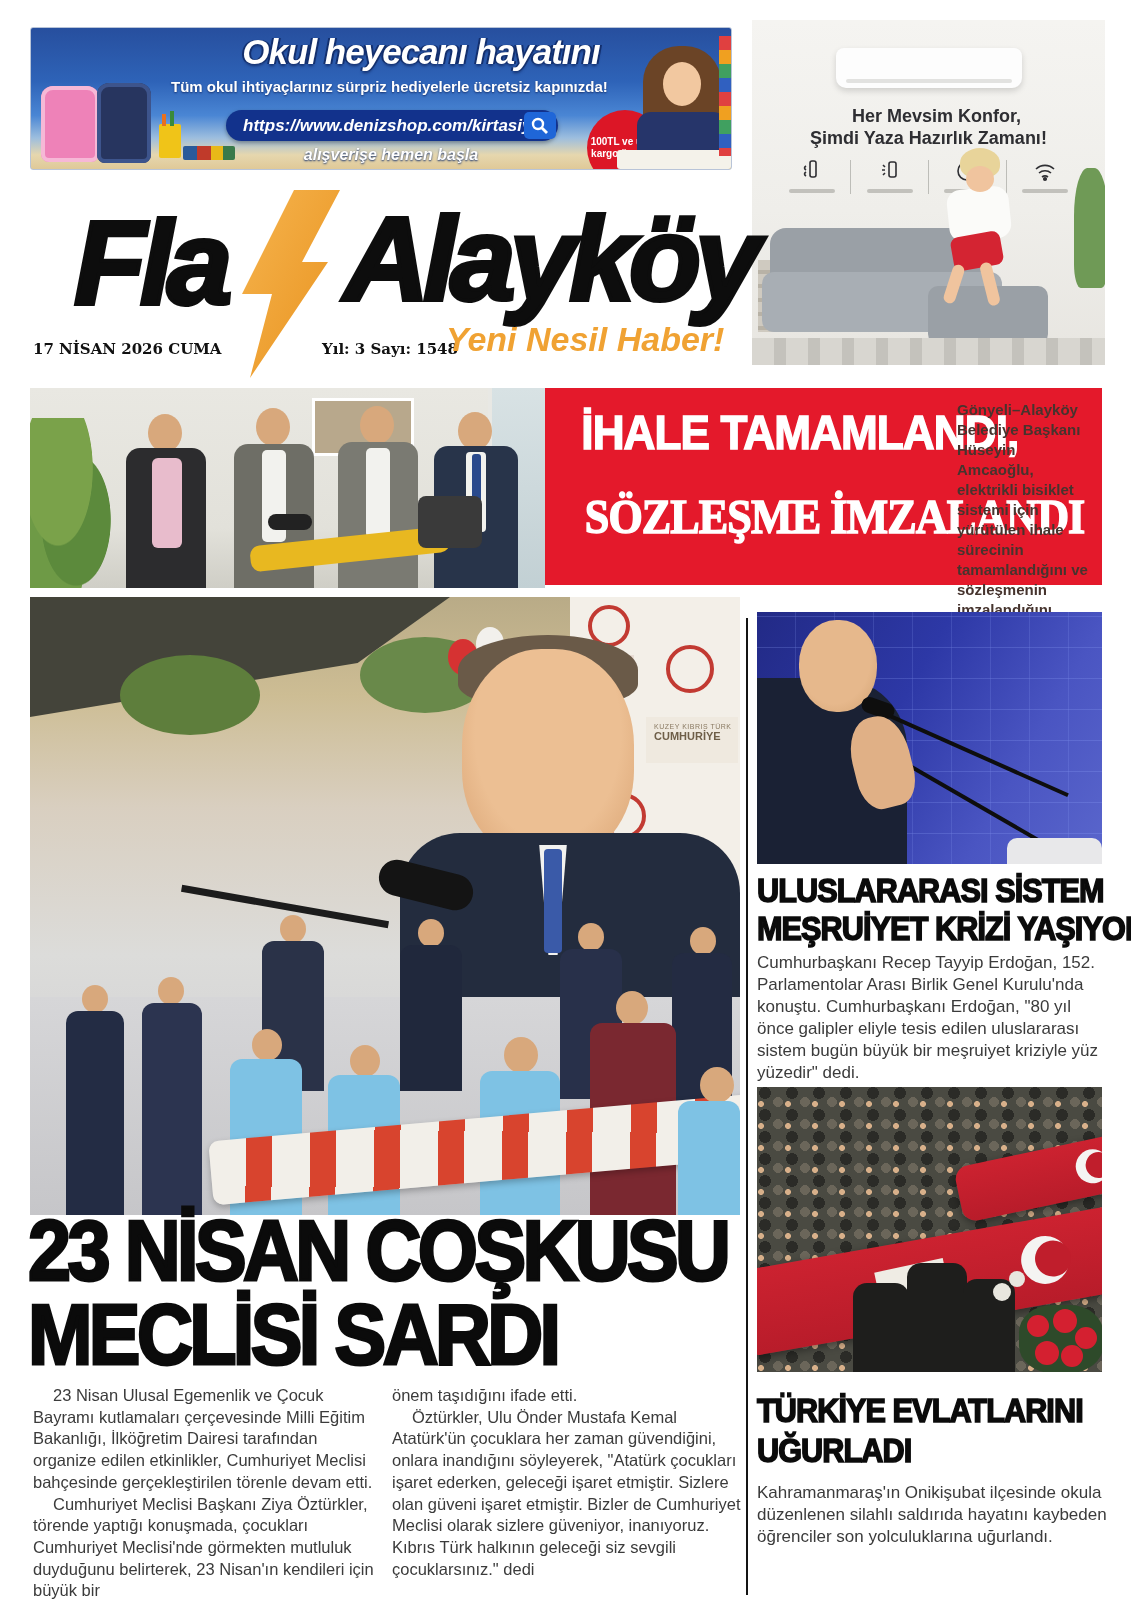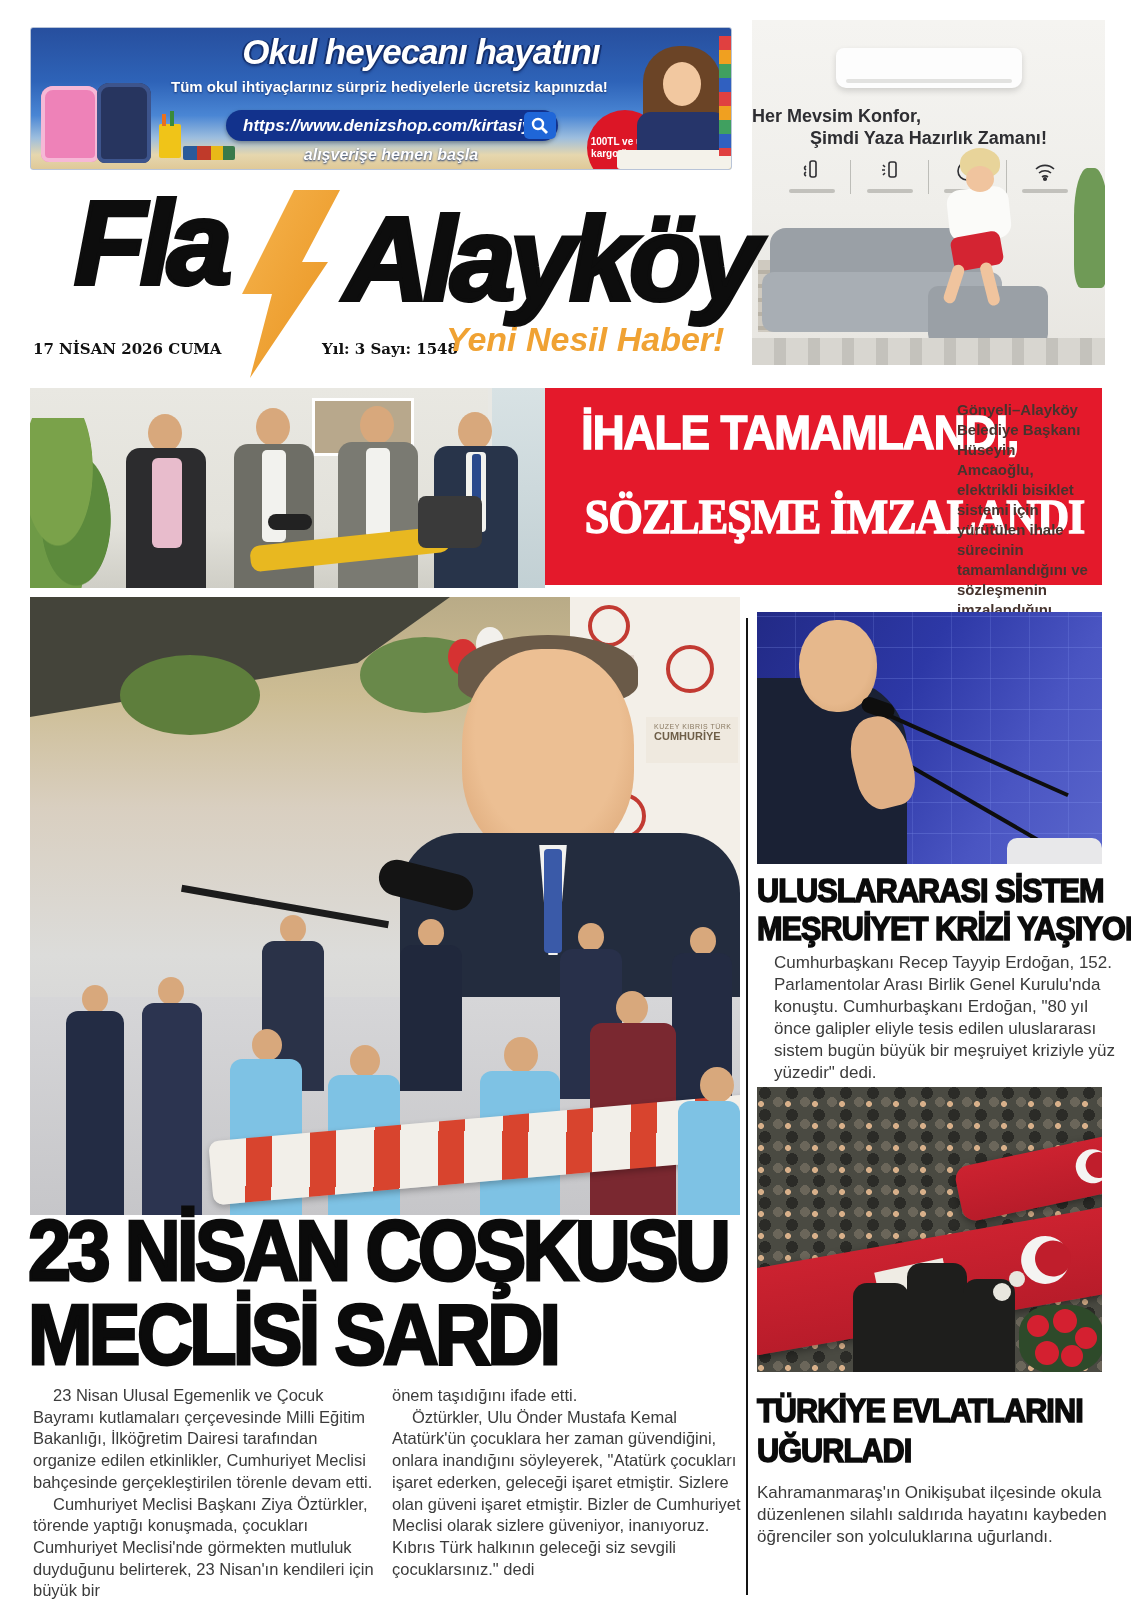--- a/index.html
+++ b/index.html
@@ -36,21 +36,21 @@
   .girl-face{left:632px;top:34px;width:38px;height:44px;background:#f2c8a0;border-radius:50%;}
   .girl-body{left:606px;top:84px;width:90px;height:42px;background:#26356a;border-radius:14px 14px 0 0;}
   .girl-desk{left:586px;top:122px;width:114px;height:19px;background:#f4f2ea;border-radius:3px;}
   .pencil-strip{left:688px;top:8px;width:12px;height:120px;
     background:repeating-linear-gradient(180deg,#e04040 0 14px,#f0a020 14px 28px,#40a060 28px 42px,#3060c0 42px 56px);}
 
   
   .ad-ac{left:752px;top:20px;width:353px;height:345px;background:linear-gradient(180deg,#f5f4f1 0%,#efeeea 55%,#e7e5e0 100%);overflow:hidden;cursor:pointer;}
   .ac-unit{left:84px;top:28px;width:186px;height:40px;background:#fdfdfd;border-radius:8px 8px 10px 10px;box-shadow:0 3px 6px rgba(0,0,0,.15);}
   .ac-unit:after{content:"";position:absolute;left:10px;bottom:5px;right:10px;height:4px;background:#e2e2e0;border-radius:2px;}
-  .ac-line1{left:0;top:86px;width:353px;font-size:18px;font-weight:bold;color:#2e2e32;}
+  .ac-line1{left:0;top:86px;width:353px;text-align:center;font-size:18px;font-weight:bold;color:#2e2e32;padding-left:8px;}
   .ac-line2{left:0;top:108px;width:353px;text-align:center;font-size:18px;font-weight:bold;color:#2e2e32;}
   .ac-icons{left:28px;top:138px;width:297px;height:44px;display:flex;align-items:flex-start;justify-content:space-between;}
   .ac-ic{width:64px;display:flex;flex-direction:column;align-items:center;gap:5px;}
   .ac-sep{width:1px;height:34px;background:#bdbdb8;margin-top:2px;}
   .ac-lbl{width:46px;height:4px;background:#c2c1bc;border-radius:2px;}
   .boy-hair{left:208px;top:128px;width:40px;height:30px;background:#e8d49a;border-radius:50% 50% 40% 40%;}
   .boy-face{left:214px;top:146px;width:28px;height:26px;background:#f0c49e;border-radius:50%;}
   .boy-shirt{left:196px;top:168px;width:62px;height:52px;background:#fbfbf9;border-radius:14px;transform:rotate(-6deg);}
   .boy-shorts{left:200px;top:214px;width:50px;height:34px;background:#d42432;border-radius:8px;transform:rotate(-10deg);}
   .boy-leg1{left:196px;top:244px;width:12px;height:40px;background:#f0c49e;border-radius:6px;transform:rotate(18deg);}
@@ -58,21 +58,21 @@
   .sofa-back{left:18px;top:208px;width:214px;height:74px;background:#9aa0a6;border-radius:16px;}
   .sofa-seat{left:10px;top:252px;width:240px;height:60px;background:#a8aeb4;border-radius:12px;}
   .sofa-ottoman{left:176px;top:266px;width:120px;height:58px;background:#9aa0a6;border-radius:10px;}
   .ac-plant{left:322px;top:148px;width:34px;height:120px;background:#6f9a56;border-radius:40% 40% 20% 20%;}
   .ac-rug{left:0;top:318px;width:353px;height:27px;background:repeating-linear-gradient(90deg,#d8d6d0 0 22px,#c4c2bc 22px 34px);}
   .ac-books{left:6px;top:240px;width:26px;height:72px;background:repeating-linear-gradient(180deg,#cfcac0 0 10px,#b8b2a6 10px 14px);}
 
   
   .logo-txt{font-style:italic;font-weight:bold;color:#0d0d0d;font-size:118px;letter-spacing:-6px;
     -webkit-text-stroke:4px #0d0d0d;line-height:1;}
-  .logo-fla{left:74px;top:184px;}
+  .logo-fla{left:74px;top:204px;}
   .logo-kibris{left:344px;top:200px;}
   .tagline{left:446px;top:320px;font-size:34px;font-style:italic;font-weight:bold;letter-spacing:0;}
   .edition-line{font-family:"DejaVu Serif",serif;font-weight:bold;font-size:15px;color:#111;}
   .m-date{left:33px;top:340px;}
   .m-edition{left:322px;top:340px;}
 
   
   .cond{display:inline-block;transform:scaleX(.9);transform-origin:0 50%;white-space:nowrap;font-weight:bold;}
   .cond-c{display:inline-block;transform:scaleX(.9);transform-origin:50% 50%;white-space:nowrap;font-weight:bold;}
 
@@ -370,21 +370,21 @@
     <div class="abs erd-hand"></div>
     <div class="abs erd-cuff"></div>
   </div>
 
   <div class="abs rc-h" style="top:872px;">
     <span class="cond">ULUSLARARASI SİSTEM</span>
   </div>
   <div class="abs rc-h" style="top:910px;">
     <span class="cond">MEŞRUİYET KRİZİ YAŞIYOR</span>
   </div>
-  <div class="abs rc-body" style="top:952px;margin-left:17px;">Cumhurbaşkanı Recep Tayyip Erdoğan, 152. Parlamentolar Arası Birlik Genel Kurulu'nda konuştu. Cumhurbaşkanı Erdoğan, "80 yıl önce galipler eliyle tesis edilen uluslararası sistem bugün büyük bir meşruiyet kriziyle yüz yüzedir" dedi.</div>
+  <div class="abs rc-body" style="top:952px;">Cumhurbaşkanı Recep Tayyip Erdoğan, 152. Parlamentolar Arası Birlik Genel Kurulu'nda konuştu. Cumhurbaşkanı Erdoğan, "80 yıl önce galipler eliyle tesis edilen uluslararası sistem bugün büyük bir meşruiyet kriziyle yüz yüzedir" dedi.</div>
 
   <div class="abs photo ph-funeral">
     <div class="abs coffin cf2">
       <div class="abs crescent" style="left:120px;top:10px;width:34px;height:34px;"></div>
       <div class="abs crescent-in" style="left:130px;top:14px;width:26px;height:26px;"></div>
     </div>
     <div class="abs coffin cf1">
       <div class="abs crescent" style="left:286px;top:18px;width:48px;height:48px;"></div>
       <div class="abs crescent-in" style="left:300px;top:24px;width:36px;height:36px;"></div>
     </div>

